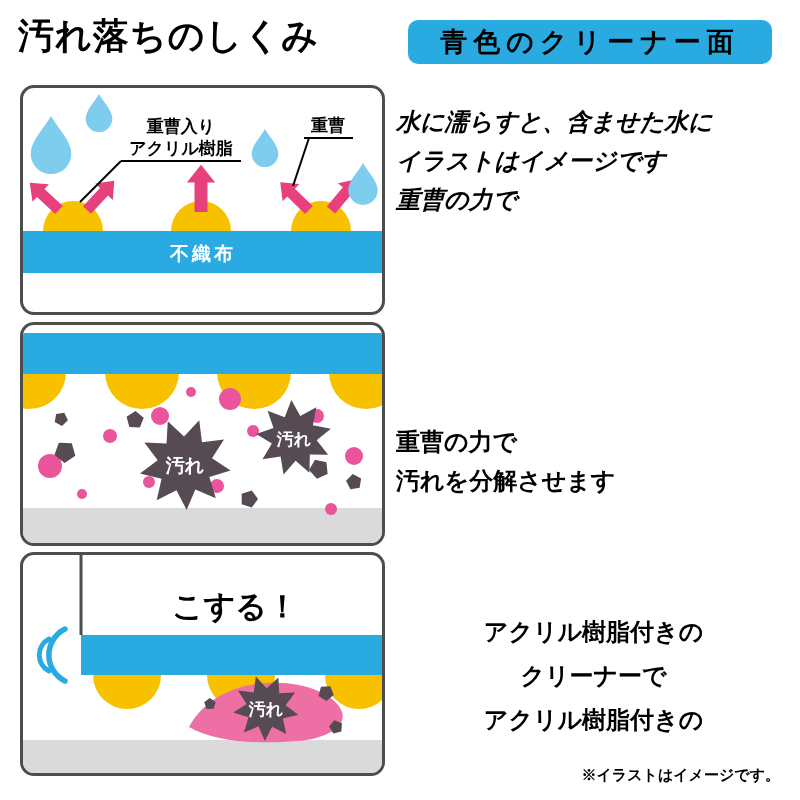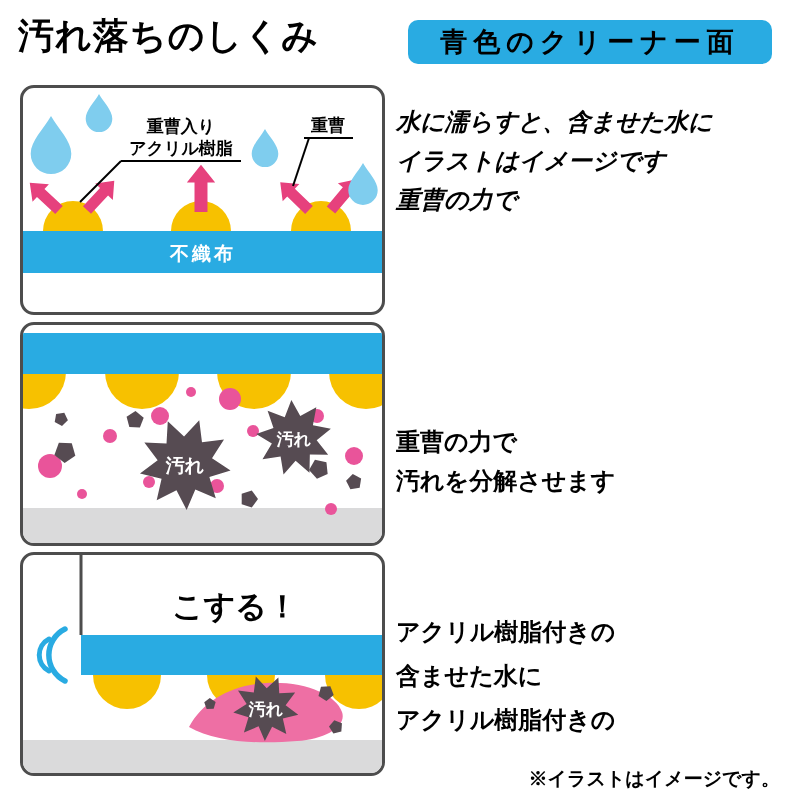--- a/index.html
+++ b/index.html
@@ -11,22 +11,22 @@
          align-items:center;justify-content:center;letter-spacing:6px;}
   .panel{position:absolute;left:20px;width:365px;background:#fff;border:3px solid #4d4d4d;
          border-radius:14px;overflow:hidden;box-sizing:border-box;}
   #panel1{top:85px;height:230px;}
   #panel2{top:322px;height:224px;}
   #panel3{top:552px;height:224px;}
   .panel svg{display:block;}
   .desc{position:absolute;left:396px;width:395px;font-size:24px;font-weight:600;line-height:39px;}
   #desc1{top:102px;font-style:italic;}
   #desc2{top:398px;margin-top:24px;}
-  #desc3{top:610px;line-height:44px;}
-  .footnote{position:absolute;right:20px;top:766px;font-size:19px;font-weight:600;}
+  #desc3{top:610px;line-height:44px;text-align:center;}
+  .footnote{position:absolute;right:20px;top:766px;font-size:15px;font-weight:600;}
   
   .c-blue{fill:#29abe2;}
   .c-water{fill:#7fcdee;}
   .c-yellow{fill:#f7c100;}
   .c-magenta{fill:#e6417d;}
   .c-pink{fill:#e9549a;}
   .c-smear{fill:#ee6fa4;}
   .c-dirt{fill:#564b52;}
   .c-gray{fill:#dadadb;}
   .lead{stroke:#000;stroke-width:2;}
@@ -184,19 +184,19 @@
     <div>重曹の力で</div>
   </div>
 
   <div class="desc" id="desc2">
     <div>重曹の力で</div>
     <div>汚れを分解させます</div>
   </div>
 
   <div class="desc" id="desc3">
     <div>アクリル樹脂付きの</div>
-    <div>含ませた水に</div>
+    <div>クリーナーで</div>
     <div>アクリル樹脂付きの</div>
   </div>
 
   <div class="footnote">※イラストはイメージです。</div>
 
 </div>
 
 </body></html>

